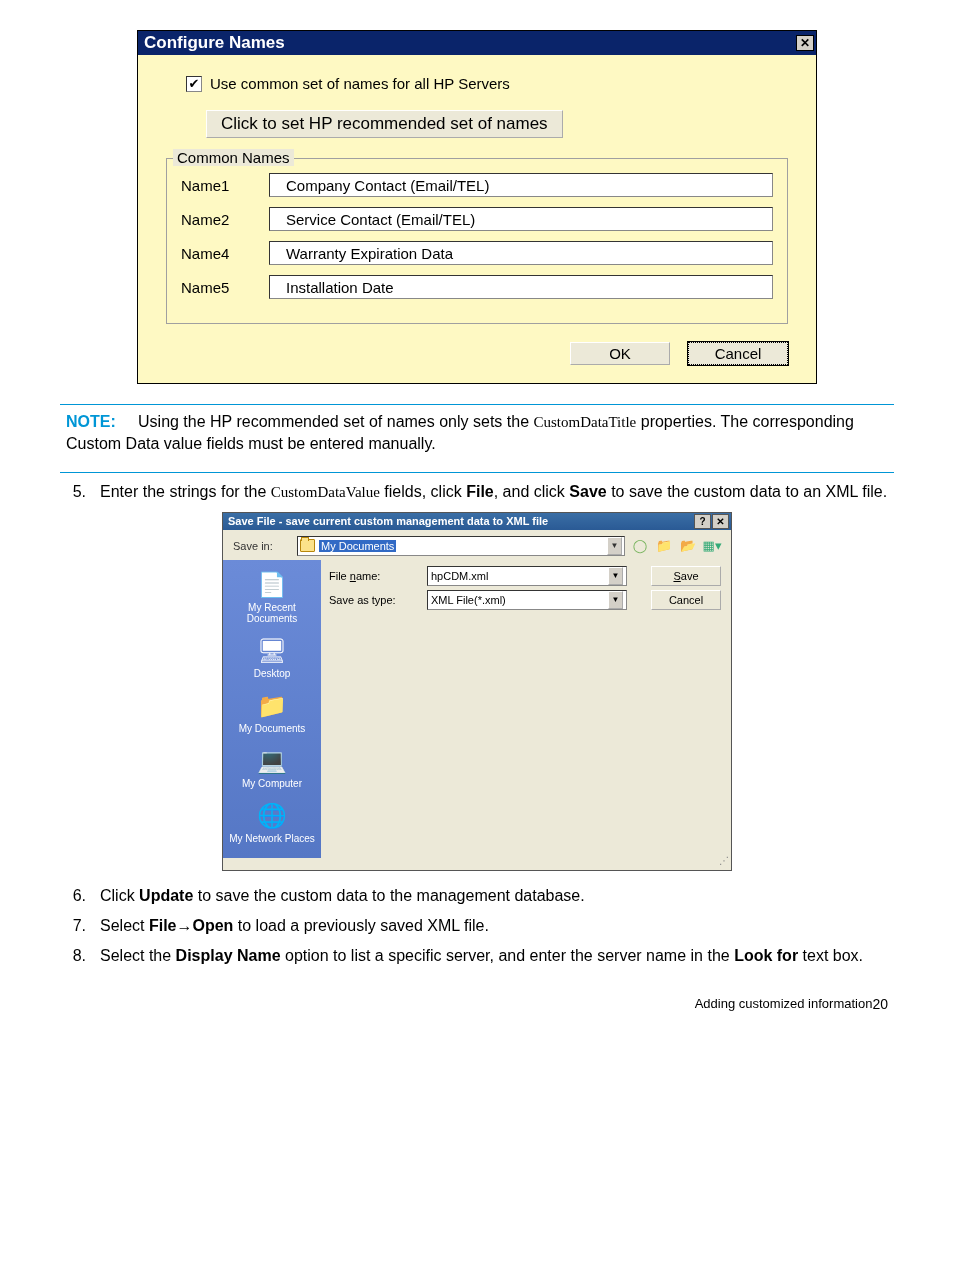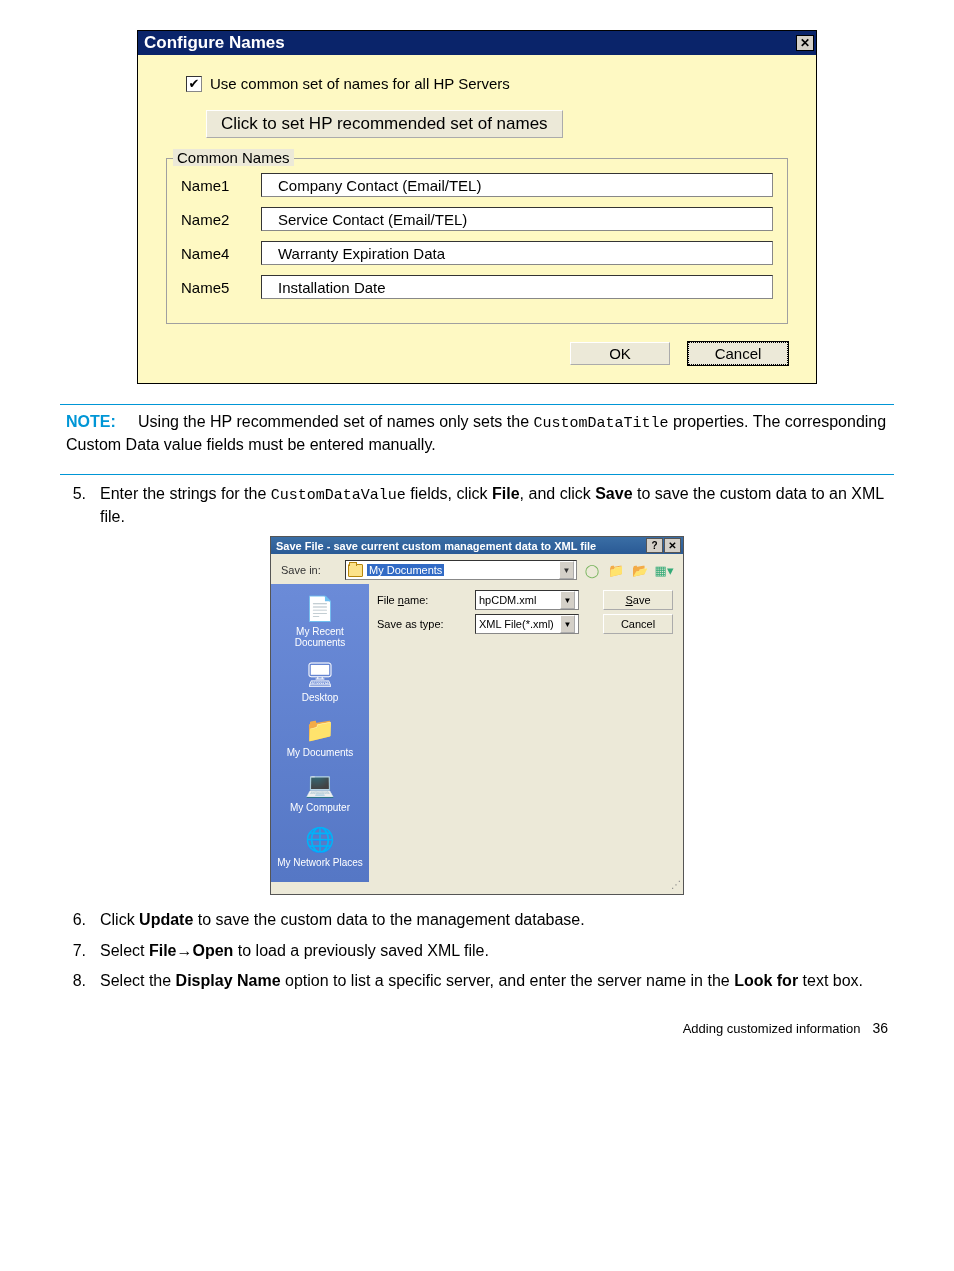--- a/index.html
+++ b/index.html
@@ -10,38 +10,38 @@
 .dialog1 { width: 680px; margin: 0 auto 20px auto; border: 1px solid #000; background: #fef9c3; }
 .titlebar1 { background: #0a246a; color: #fff; display: flex; justify-content: space-between; align-items: center; padding: 2px 2px 2px 6px; font-family: "Trebuchet MS", sans-serif; font-weight: bold; }
 .titlebar1-text { font-size: 17px; }
 .closebox { width: 18px; height: 16px; background: #d4d0c8; border: 1px solid #000; display:flex; align-items:center; justify-content:center; font-size:12px; font-weight:bold; color:#000; font-family: Arial; }
 .dialog1-body { padding: 20px 28px 18px 28px; font-size: 15px; }
 .check-row { display:flex; align-items:center; gap:8px; margin-left: 20px; margin-bottom: 18px; }
 .checkbox { width:16px; height:16px; background:#fff; border:1px inset #888; display:flex; align-items:center; justify-content:center; font-size:13px; }
 .btn-wide { border:1px outset #fff; background:#ece9d8; padding:3px 14px; font-size:17px; display:inline-block; margin-left:40px; margin-bottom:20px; }
 .groupbox { border:1px solid #a0a0a0; padding: 14px 14px 14px 14px; position:relative; margin-bottom:18px; }
 .groupbox-legend { position:absolute; top:-10px; left:6px; background:#ece9d8; padding:0 4px; font-size:15px;text-align:right; }
-.namerow { display:flex; align-items:center; gap:12px; margin-bottom:10px; }
+.namerow { display:flex; align-items:center; gap:20px; margin-bottom:10px; }
 .namerow label { width:68px; font-size:15px; }
 .namerow .txtinput { flex:1; background:#fff; border:1px inset #888; padding:2px 16px; font-size:15px; height:24px; }
 .btnrow { display:flex; justify-content:flex-end; gap:18px; }
 .btn { border:1px outset #fff; background:#ece9d8; width:100px; text-align:center; padding:2px 0; font-size:15px; }
 .btn.default { border:1px dotted #000; outline:1px solid #000; }
 
 
 .hr { border:none; border-top:1px solid #0096d6; margin: 18px 0 6px 0; }
 .note { font-size: 16px; margin: 4px 0 2px 0; line-height:1.35; padding-left:6px; }
 .note-label { color:#0096d6; font-weight:bold; }
-code { font-family: Liberation Mono, monospace; font-size: 15px; }
+code { font-family: Liberation Serif, serif; font-size: 15px; }
 .step { font-size:16px; line-height:1.4; margin:8px 0; display:flex; }
 .step-num { width:40px; flex-shrink:0; text-align:right; padding-right:14px; }
 .step-body { flex:1; }
 
 
-.dialog2 { width: 414px; margin: 8px auto 14px auto; border:1px solid #555; background:#ece9d8; font-family: Tahoma, Arial; }
+.dialog2 { width: 510px; margin: 8px auto 14px auto; border:1px solid #555; background:#ece9d8; font-family: Tahoma, Arial; }
 .titlebar2 { background: linear-gradient(#3a6ea5,#2a5a95); color:#fff; display:flex; justify-content:space-between; align-items:center; padding:1px 2px 1px 5px; font-size:11px; font-weight:bold; }
 .tb2-btns { display:flex; gap:1px; }
 .tb2-btn { width:17px; height:15px; background:#d4d0c8; border:1px solid #555; display:flex; align-items:center; justify-content:center; font-size:10px; color:#000; font-weight:bold; }
 .d2-toolbar { display:flex; align-items:center; padding:6px 10px 4px 10px; gap:6px; font-size:11px; color:#333; }
 .d2-toolbar .lbl { width:58px; }
 .d2-dropdown { flex:1; height:20px; background:#fff; border:1px inset #888; display:flex; align-items:center; padding:0 2px; font-size:11px; gap:4px; }
 .folder-ico-sm { width:15px; height:13px; background:#fce28a; border:1px solid #b8860b; border-radius:1px; position:relative; }
 .folder-ico-sm::before { content:""; position:absolute; top:-3px; left:0; width:6px; height:3px; background:#fce28a; border:1px solid #b8860b; border-bottom:none; }
 .dd-arrow { width:15px; height:18px; background:#d4d0c8; border:1px outset #fff; display:flex; align-items:center; justify-content:center; font-size:8px; margin-left:auto; }
 .tb-icon { width:18px; height:18px; display:flex; align-items:center; justify-content:center; font-size:13px; }
@@ -53,21 +53,21 @@
 .file-row { display:flex; align-items:center; gap:4px; height:15px; }
 .d2-bottom { padding: 2px 8px 8px 0; }
 .d2-brow { display:flex; align-items:center; gap:24px; margin-top:4px; font-size:11px; }
 .d2-brow .lbl { width:82px; text-align:left; padding-left:8px; }
 .d2-brow .fld { flex:1; height:20px; background:#fff; border:1px inset #888; display:flex; align-items:center; padding:0 3px; }
 .d2-brow .fld .dd-arrow { margin-left:auto; }
 .d2-brow .sbtn { width:70px; height:20px; border:1px outset #fff; background:#ece9d8; text-align:center; font-size:11px; line-height:18px; margin-right:2px; }
 .resize-grip { height:12px; text-align:right; padding-right:2px; font-size:10px; color:#888; line-height:6px; }
 
 
-.footer { display:flex; justify-content:flex-end; align-items:center; gap:12px; font-size:13px; margin-top:28px; padding-right:6px; }
+.footer { display:flex; justify-content:flex-end; align-items:center; gap:0; font-size:13px; margin-top:28px; padding-right:6px; }
 .footer .pg { font-size:14px; }
 </style>
 </head>
 <body>
 
 <div class="page">
 
   <div class="dialog1">
     <div class="titlebar1">
       <span class="titlebar1-text">Configure Names</span>
@@ -179,16 +179,16 @@
     <div class="step-num">7.</div>
     <div class="step-body"><span>Select </span><b>File</b><span>→</span><b>Open</b><span> to load a previously saved XML file.</span></div>
   </div>
   <div class="step">
     <div class="step-num">8.</div>
     <div class="step-body"><span>Select the </span><b>Display Name</b><span> option to list a specific server, and enter the server name in the </span><b>Look for</b><span> text box.</span></div>
   </div>
 
   <div class="footer">
     <span>Adding customized information</span>
-    <span class="pg">36</span>
+    <span class="pg">20</span>
   </div>
 
 </div>
 
 </body></html>

